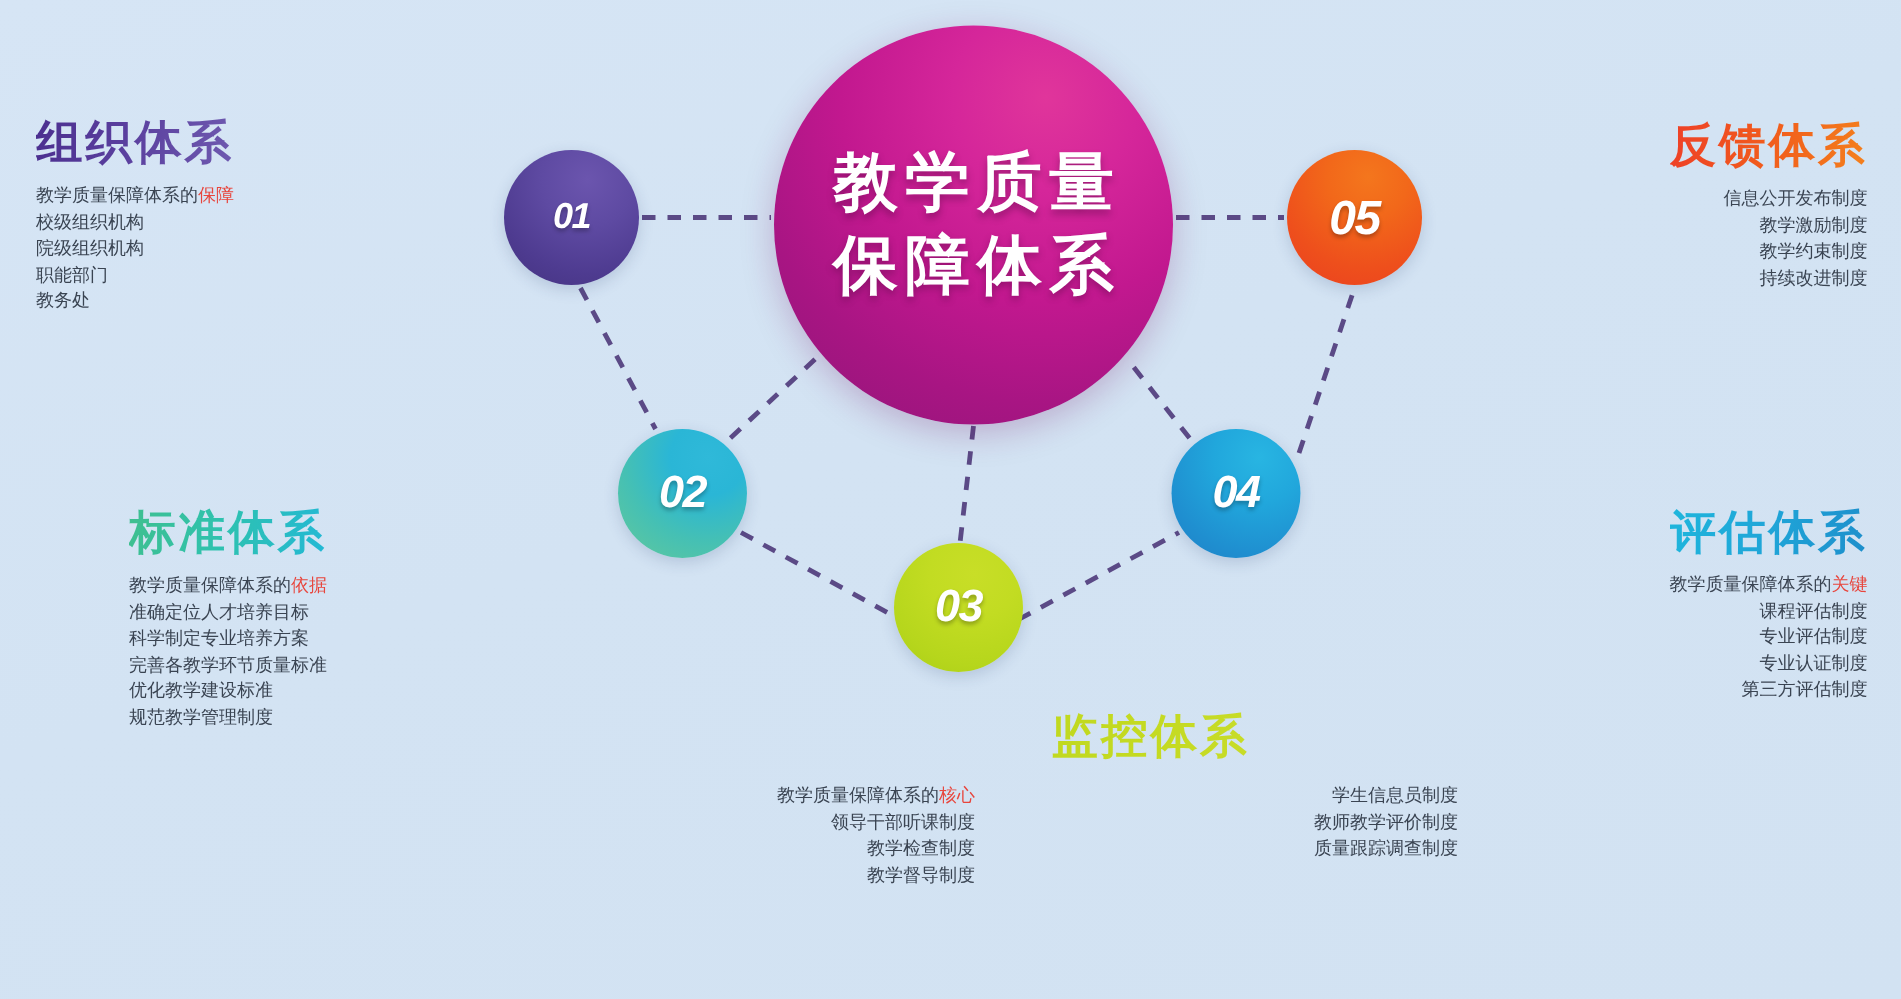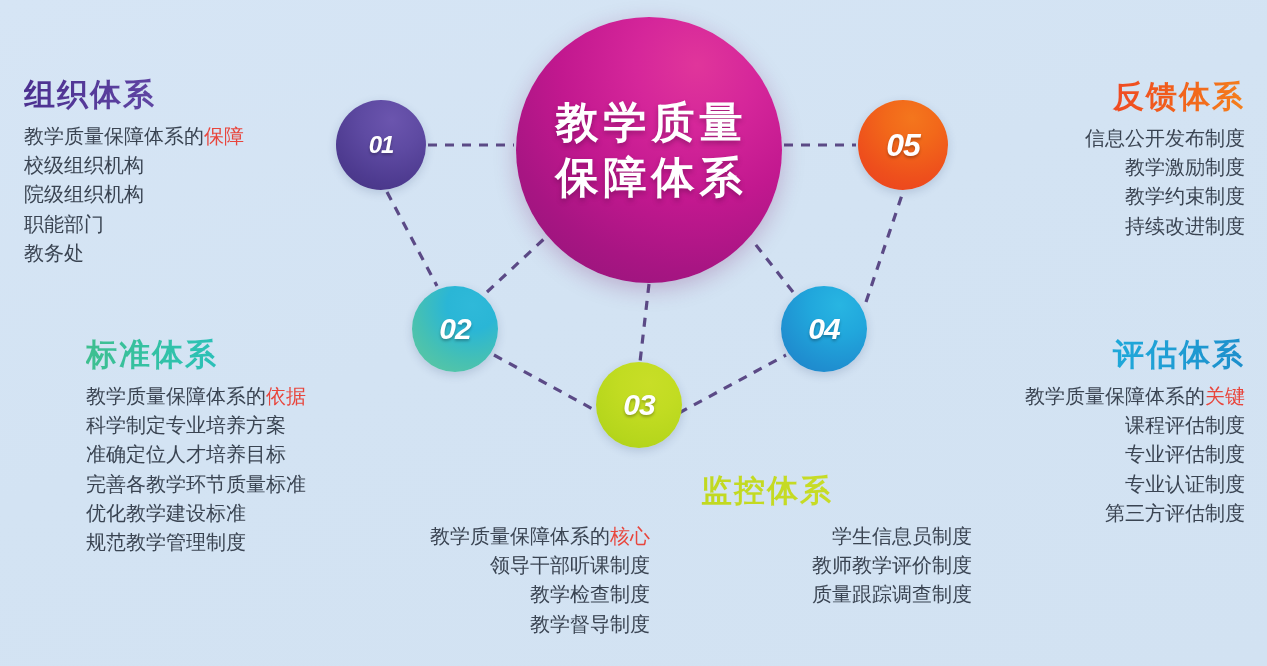--- a/index.html
+++ b/index.html
@@ -98,35 +98,35 @@
     white-space: nowrap;
   }
   .h-org   { background-image: linear-gradient(100deg, #4b2f8f 0%, #5a3f9e 45%, #6f5ab0 100%); }
   .h-std   { background-image: linear-gradient(100deg, #3fbf8e 0%, #2fc2ae 45%, #22b8d6 100%); }
   .h-mon   { background-image: linear-gradient(100deg, #b9d61a 0%, #c4da22 50%, #cfe033 100%); }
   .h-eval  { background-image: linear-gradient(100deg, #1fb6dc 0%, #1fa5d8 50%, #1d8ecb 100%); }
   .h-fb    { background-image: linear-gradient(100deg, #ee3f28 0%, #f15c1c 50%, #f4811c 100%); }
 
   .lines { margin: 0; padding: 0; list-style: none; }
   .lines li {
-    font-size: 20px;
+    font-size: 12px;
     line-height: 1.46;
     color: #3a4452;
     white-space: nowrap;
   }
   .hl { color: #e8453c; }
 
   .align-left  { text-align: left; }
   .align-right { text-align: right; }
 
   
   #block-org   { left: 24px;  top: 74px;  text-align: left; }
   #block-std   { left: 86px;  top: 334px; text-align: left; }
   #block-fb    { right: 22px; top: 76px;  text-align: right; }
-  #block-eval  { right: 22px; top: 334px; text-align: right; }
+  #block-eval  { right: 22px; top: 334px; text-align: right; font-family: Liberation Mono, monospace; }
   #block-mon   { left: 372px; top: 470px; width: 600px; }
 
   #block-mon .heading { text-align: center; margin-left: 190px; margin-bottom: 10px; }
   .mon-cols { display: flex; }
   .mon-col-left  { flex: 0 0 278px; text-align: right; }
   .mon-col-right { flex: 1 1 auto;  text-align: right; }
 </style>
 </head>
 <body>
 
@@ -165,22 +165,22 @@
       <li>院级组织机构</li>
       <li>职能部门</li>
       <li>教务处</li>
     </ul>
   </div>
 
   <div class="block" id="block-std">
     <div class="heading h-std">标准体系</div>
     <ul class="lines align-left">
       <li><span>教学质量保障体系的</span><span class="hl">依据</span></li>
+      <li>准确定位人才培养目标</li>
       <li>科学制定专业培养方案</li>
-      <li>准确定位人才培养目标</li>
       <li>完善各教学环节质量标准</li>
       <li>优化教学建设标准</li>
       <li>规范教学管理制度</li>
     </ul>
   </div>
 
   <div class="block" id="block-fb">
     <div class="heading h-fb">反馈体系</div>
     <ul class="lines align-right">
       <li>信息公开发布制度</li>

